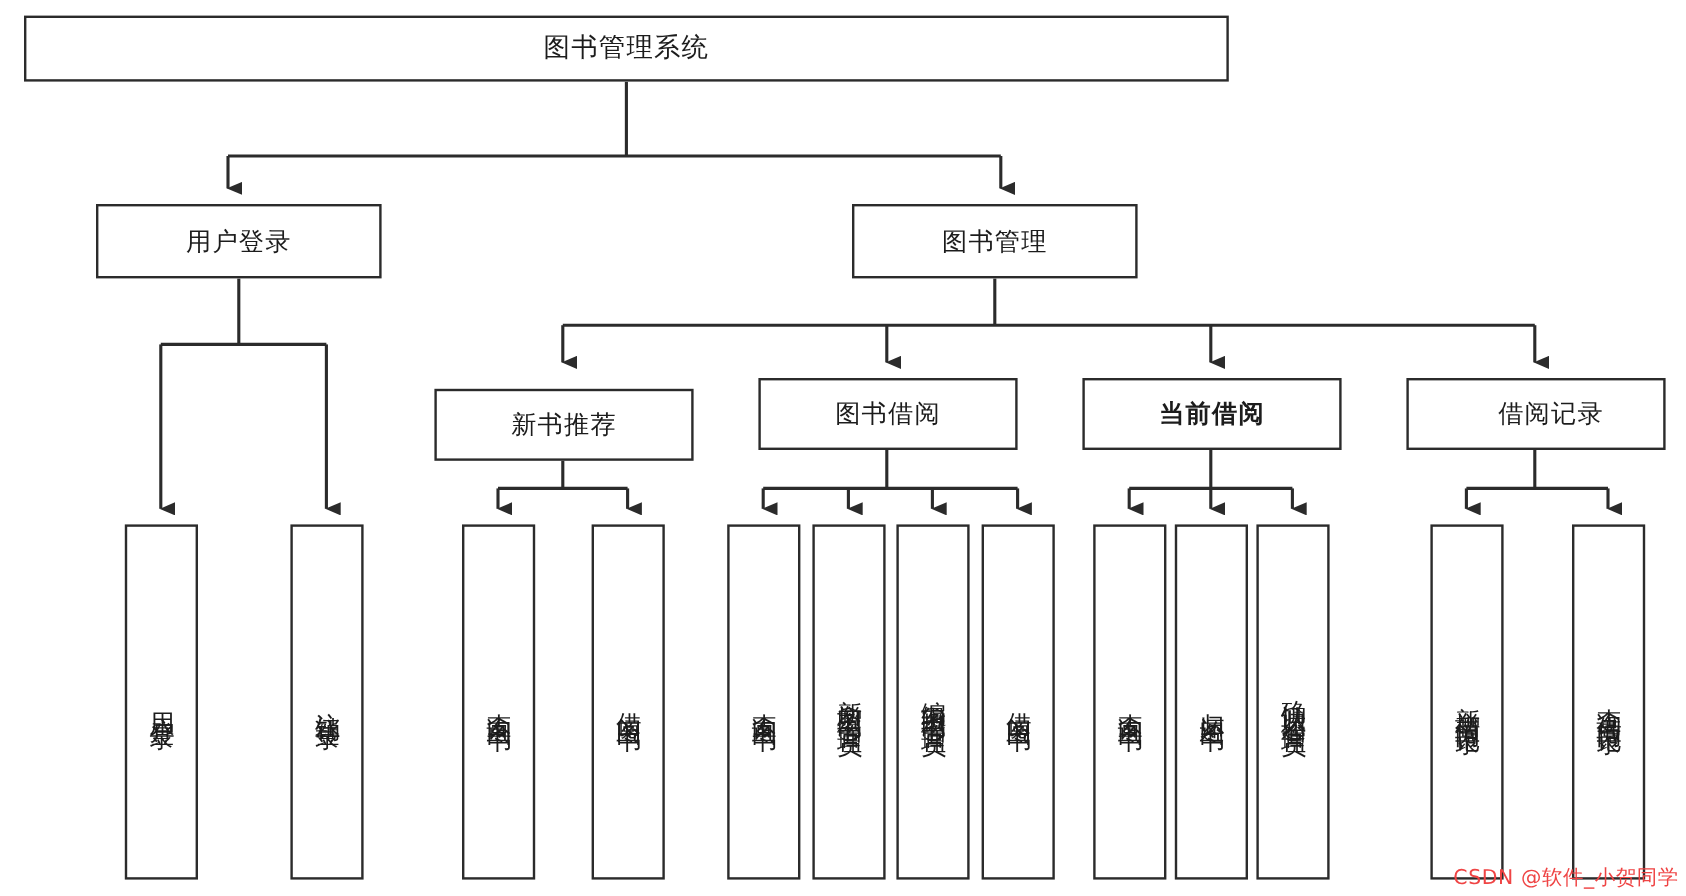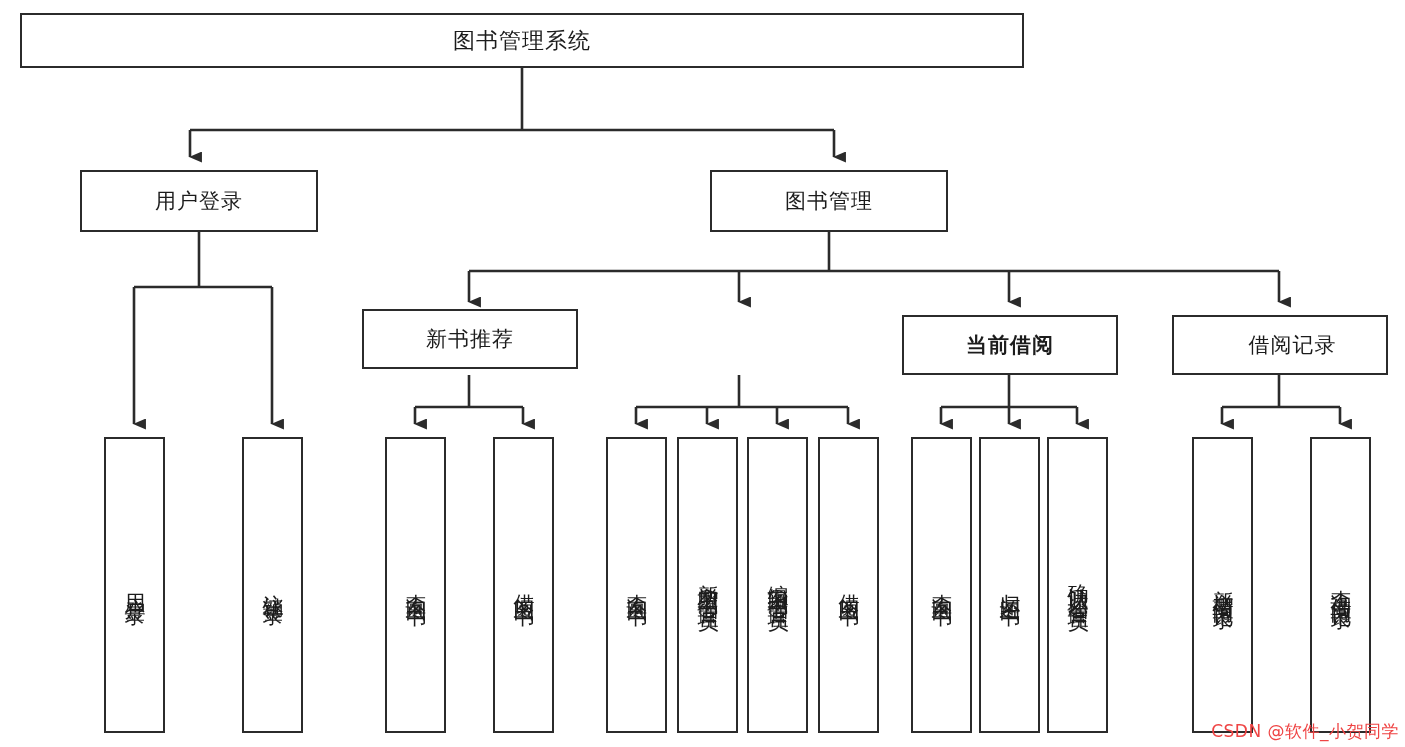--- a/index.html
+++ b/index.html
@@ -106,22 +106,25 @@
     <span class="lbl">图书管理系统</span>
   </div>
 
   <div class="node lvl2" style="left:80px;top:170px;width:238px;height:62px;">
     <span class="lbl">用户登录</span>
   </div>
   <div class="node lvl2" style="left:710px;top:170px;width:238px;height:62px;text-align:center;">
     <span class="lbl">图书管理</span>
   </div>
 
-  <div class="node lvl3" style="left:362px;top:309px;width:216px;height:60px;">
+  <div class="node lvl3" style="left:362px;top:324px;width:216px;height:60px;">
     <span class="lbl">新书推荐</span>
+  </div>
+  <div class="node lvl3" style="left:632px;top:315px;width:216px;height:60px;">
+    <span class="lbl">图书借阅</span>
   </div>
   <div class="node lvl3" style="left:902px;top:315px;width:216px;height:60px;font-weight:bold;">
     <span class="lbl">当前借阅</span>
   </div>
   <div class="node lvl3" style="left:1172px;top:315px;width:216px;height:60px;padding-left:25px;">
     <span class="lbl">借阅记录</span>
   </div>
 
   <div class="node leaf" style="left:104px;top:437px;width:61px;height:296px;">
     <span class="lbl">用户登录</span>

